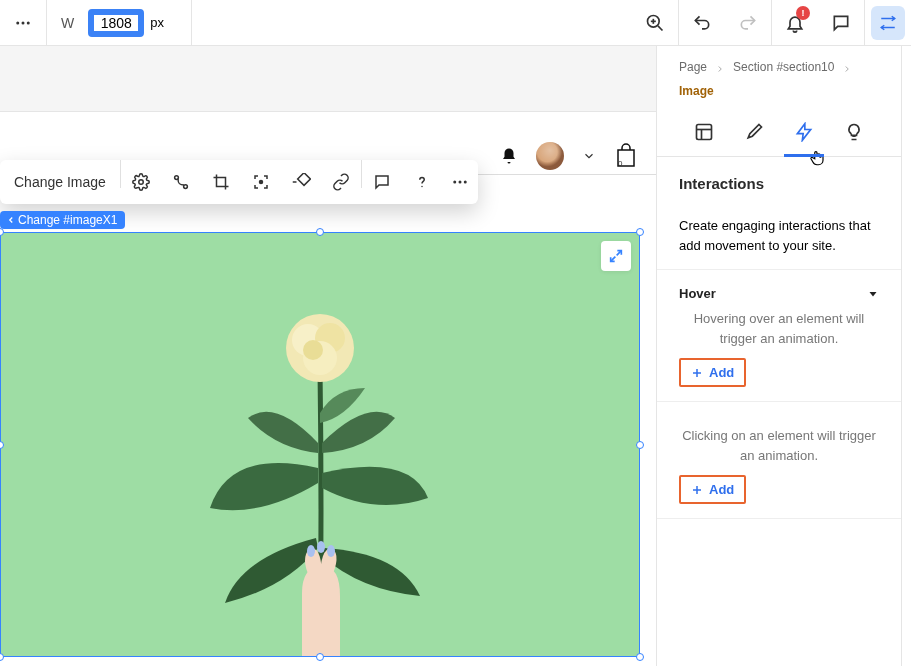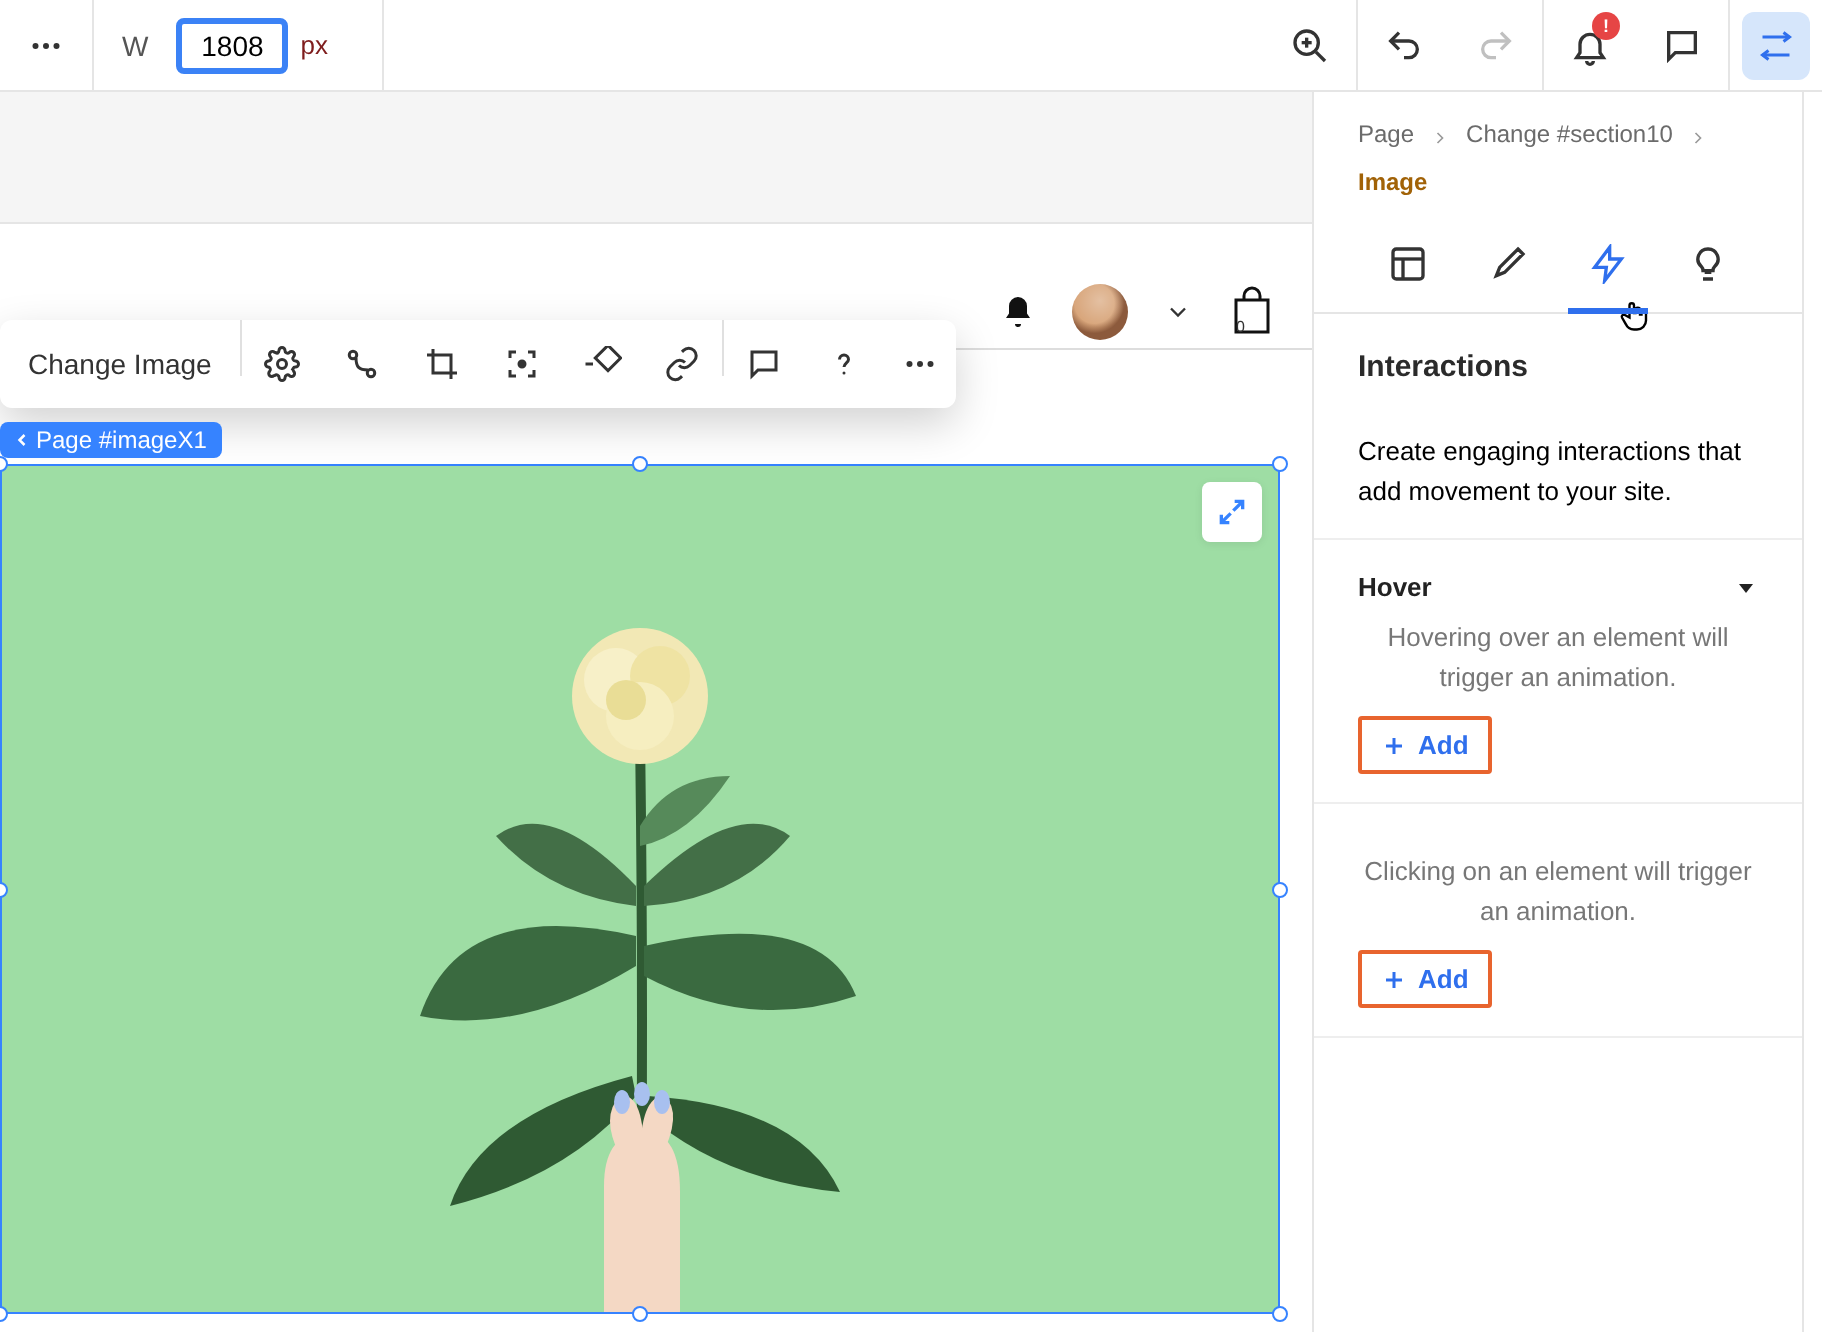--- a/index.html
+++ b/index.html
@@ -43,28 +43,28 @@
     .w-label {
       padding: 0 14px;
       display: flex;
       align-items: center;
       color: #555;
       font-size: 14px;
     }
     .w-input {
       width: 56px;
       height: 28px;
-      border: 3px solid #3b82f6;
+      border: 6px solid #3b82f6;
       border-radius: 4px;
       text-align: center;
       font-size: 14px;
       margin-right: 6px;
     }
     .px-label {
-      color: #7f1d1d;
+      color: #000000;
       font-size: 13px;
       margin-right: 27px;
     }
     .top-spacer { flex: 1; }
     .top-right {
       display: flex;
       align-items: stretch;
     }
     .top-right .top-btn { position: relative; }
     .notif-badge {
@@ -509,21 +509,21 @@
         <circle cx="12" cy="12" r="2" fill="#333"></circle>
         <circle cx="19" cy="12" r="2" fill="#333"></circle>
       </svg>
   </div>
 </div>
 
 <div class="selection-badge">
   <svg width="10" height="10" viewBox="0 0 24 24" fill="none" stroke="#fff" stroke-width="3">
       <polyline points="15 18 9 12 15 6"></polyline>
     </svg>
-  <span>Page #imageX1</span>
+  <span>Change #imageX1</span>
 </div>
 
 <div class="selected-image">
   <div class="expand-btn">
     <svg width="16" height="16" viewBox="0 0 24 24" fill="none" stroke="#3683ff" stroke-width="2.5">
         <polyline points="14 4 20 4 20 10"></polyline>
         <polyline points="10 20 4 20 4 14"></polyline>
         <line x1="20" y1="4" x2="13" y2="11"></line>
         <line x1="4" y1="20" x2="11" y2="13"></line>
       </svg>
@@ -567,21 +567,21 @@
 <div class="sel-handle h-bm"></div>
 <div class="sel-handle h-br"></div>
 
 <div class="panel">
 
   <div class="breadcrumb">
     <span>Page</span>
     <svg width="10" height="10" viewBox="0 0 24 24" fill="none" stroke="#999" stroke-width="2">
         <polyline points="9 18 15 12 9 6"></polyline>
       </svg>
-    <span>Change #section10</span>
+    <span>Section #section10</span>
     <svg width="10" height="10" viewBox="0 0 24 24" fill="none" stroke="#999" stroke-width="2">
         <polyline points="9 18 15 12 9 6"></polyline>
       </svg>
   </div>
 
   <div class="panel-title">Image</div>
 
   <div class="panel-tabs">
     <div class="panel-tab">
       <svg width="20" height="20" viewBox="0 0 24 24" fill="none" stroke="#333" stroke-width="2">

